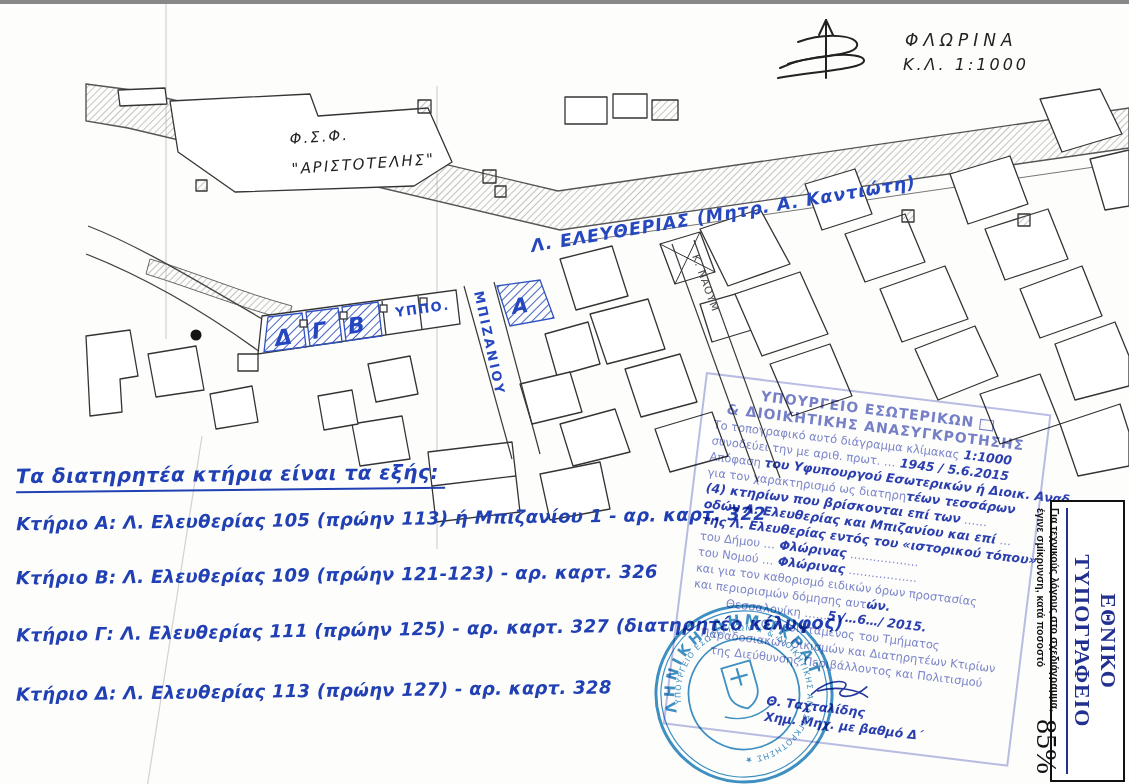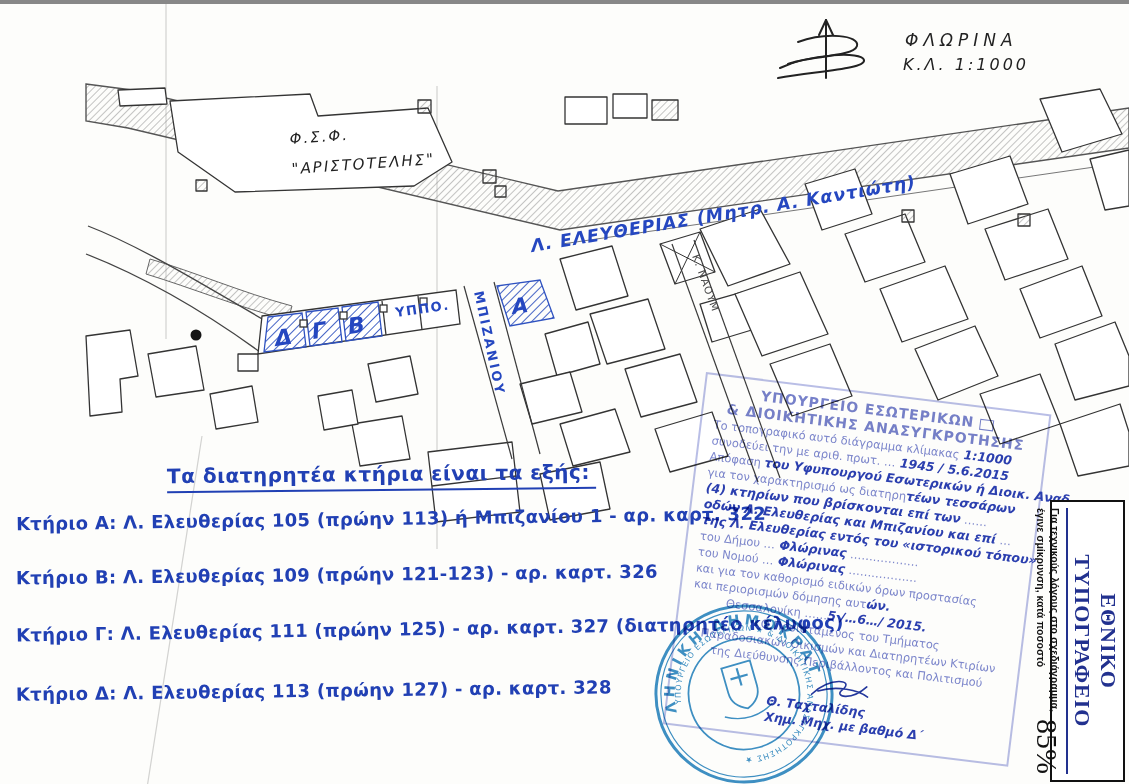--- a/index.html
+++ b/index.html
@@ -4,21 +4,21 @@
 <style>
   html,body{margin:0;padding:0;background:#888;}
   .canvas{
     position:relative;width:1129px;height:784px;margin:4px auto;
     background:#fdfdfb;overflow:hidden;
     font-family:"DejaVu Sans",sans-serif;
   }
   svg text{user-select:none;}
   
   .notes{position:absolute;left:16px;top:458px;width:730px;color:#2140b4;z-index:3;}
-  .hand{font-family:"DejaVu Sans",sans-serif;font-weight:bold;text-align:center;}
+  .hand{font-family:"DejaVu Sans",sans-serif;font-style:italic;font-weight:bold;}
   .notes .heading{
     font-size:20px;letter-spacing:.5px;display:inline-block;
     border-bottom:2px solid #2140b4;padding:0 6px 3px 0;transform:rotate(-.6deg);
   }
   .note-line{position:absolute;left:0;font-size:18px;letter-spacing:.3px;white-space:nowrap;}
   .nl-a{top:46px;transform:rotate(-.8deg);}
   .nl-b{top:102px;transform:rotate(-.6deg);}
   .nl-c{top:156px;transform:rotate(-.9deg);}
   .nl-d{top:218px;transform:rotate(-.7deg);}
   

